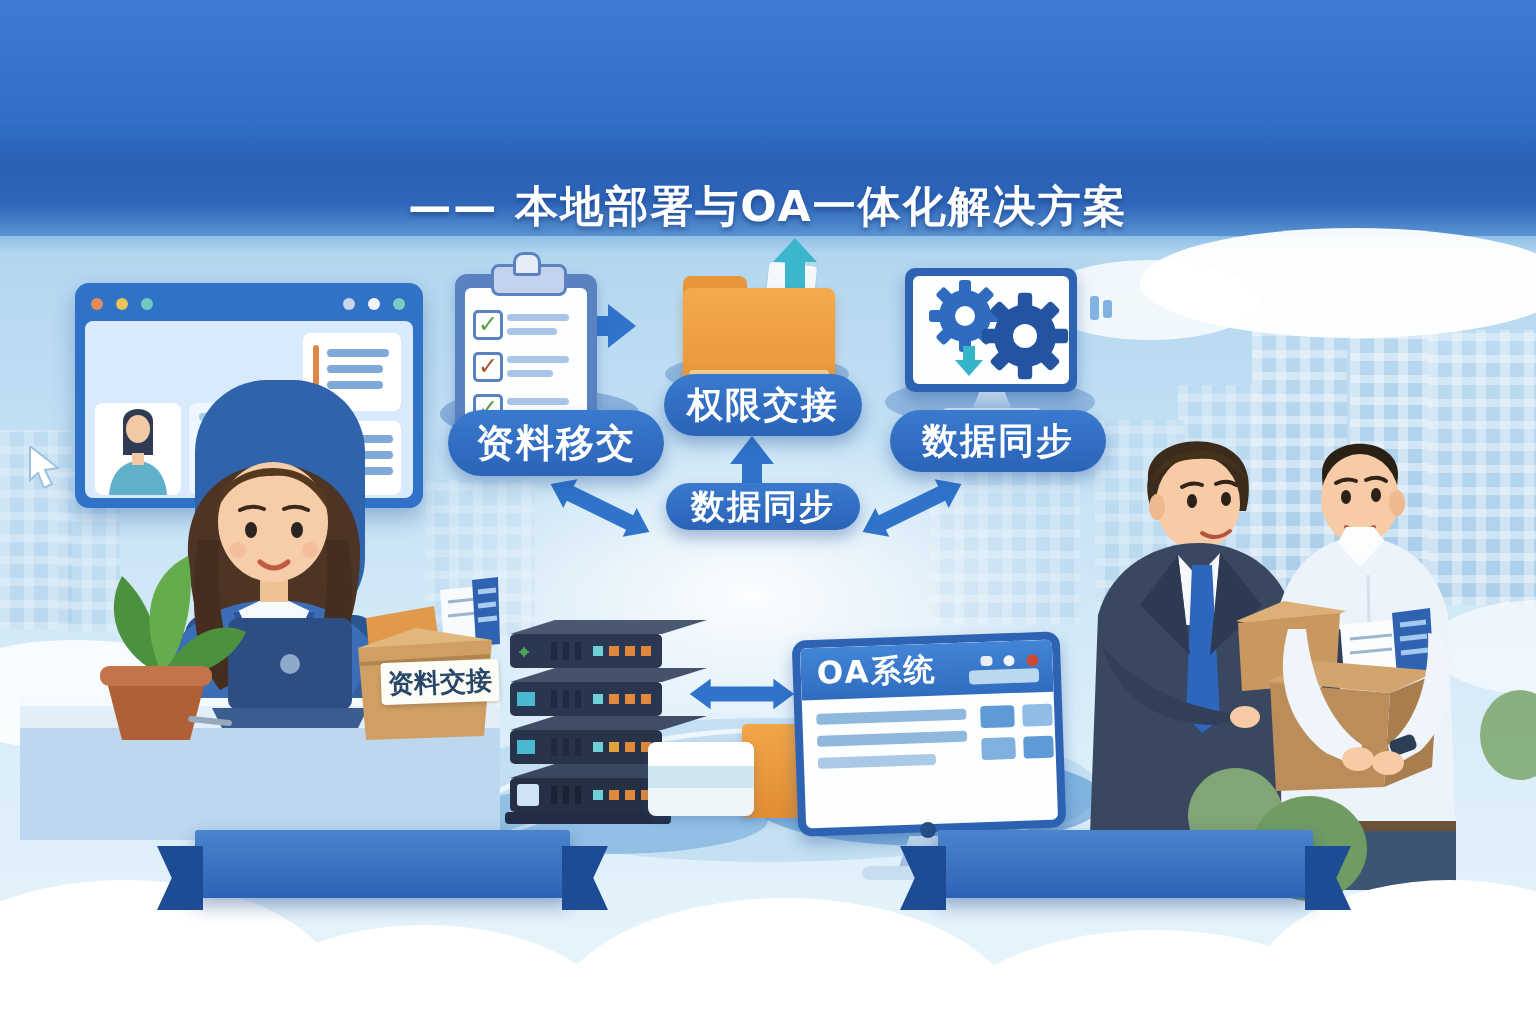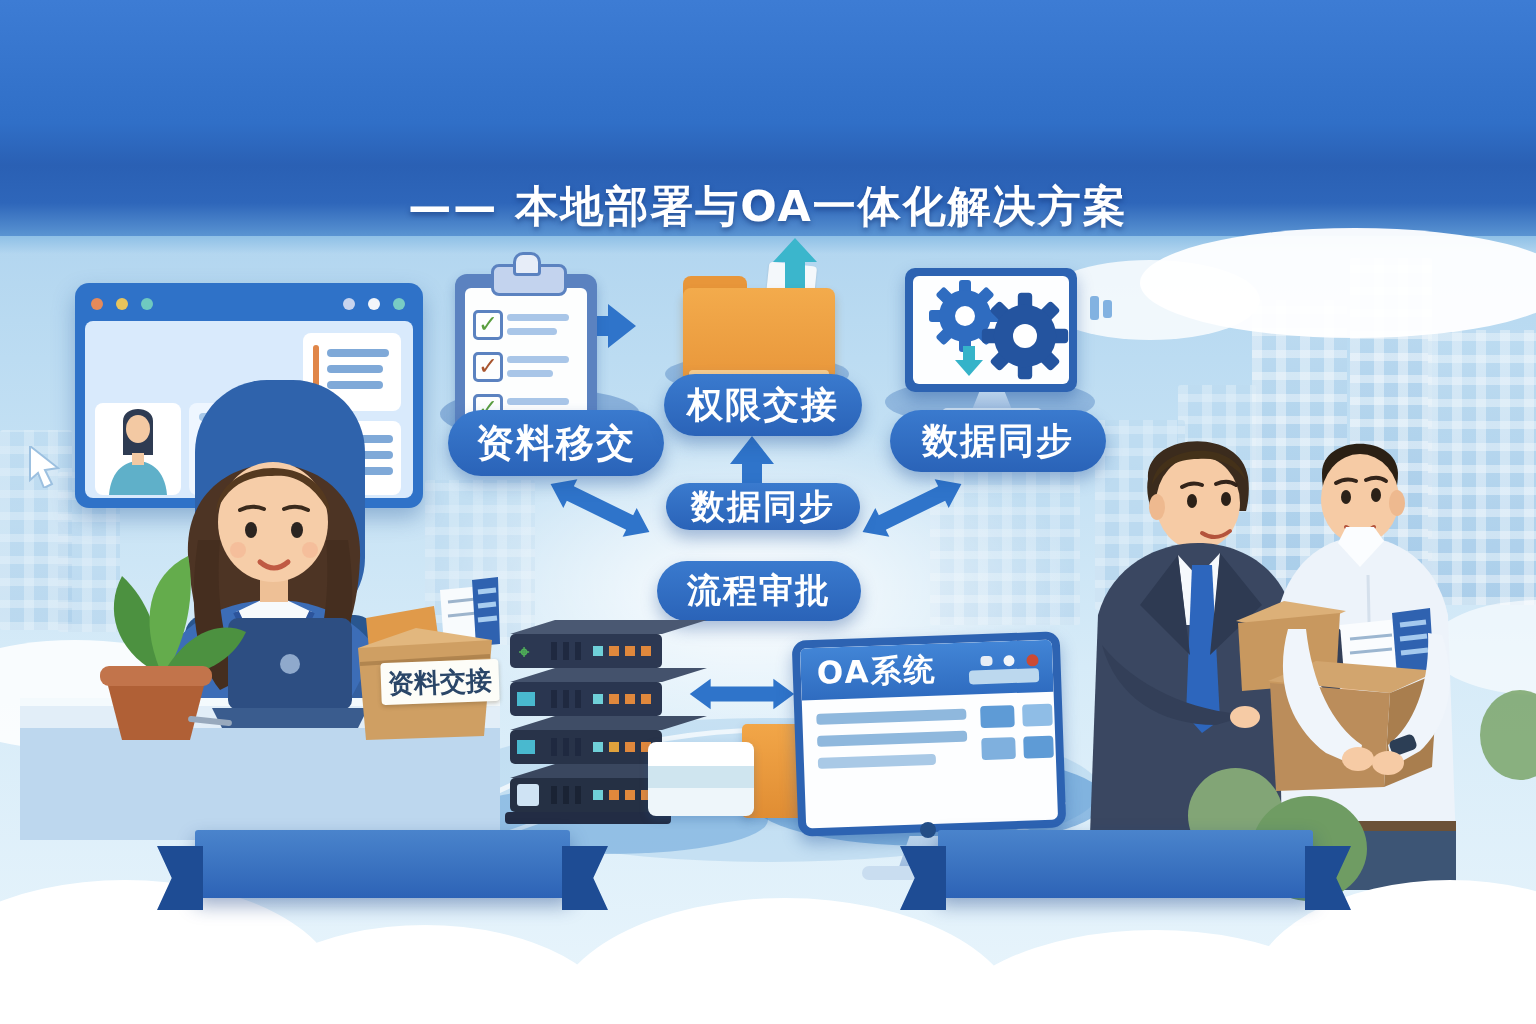--- a/index.html
+++ b/index.html
@@ -247,21 +247,20 @@
   </div>
   <div class="stand-neck" style="left:972px;top:392px;width:40px;height:18px"></div>
   <div class="stand-base" style="left:942px;top:408px;width:100px;height:10px"></div>
   <div class="pause-bar" style="left:1090px;top:296px"></div>
   <div class="pause-bar" style="left:1103px;top:300px;height:18px"></div>
 
   <div class="pill" style="left:448px;top:410px;width:216px;height:66px;font-size:38px">资料移交</div>
   <div class="pill" style="left:664px;top:374px;width:198px;height:62px;font-size:36px">权限交接</div>
   <div class="pill" style="left:890px;top:410px;width:216px;height:62px;font-size:36px">数据同步</div>
   <div class="pill" style="left:666px;top:483px;width:194px;height:47px;font-size:34px">数据同步</div>
-  <div class="pill" style="left:657px;top:561px;width:204px;height:60px;font-size:34px">流程审批</div>
 
   <svg class="svg-abs" style="left:495px;top:618px" width="215" height="210" viewBox="0 0 215 210">
     <g>
       <g transform="translate(0,0)">
         <polygon points="15,16 60,2 212,2 167,16" fill="#4a5872"></polygon>
         <rect x="15" y="16" width="152" height="34" rx="5" fill="#2c3852"></rect>
         <text x="24" y="40" font-size="18" fill="#4fae58" font-weight="bold">⌖</text>
         <rect x="56" y="24" width="6" height="18" fill="#1f2940"></rect>
           <rect x="68" y="24" width="6" height="18" fill="#1f2940"></rect>
           <rect x="80" y="24" width="6" height="18" fill="#1f2940"></rect>

